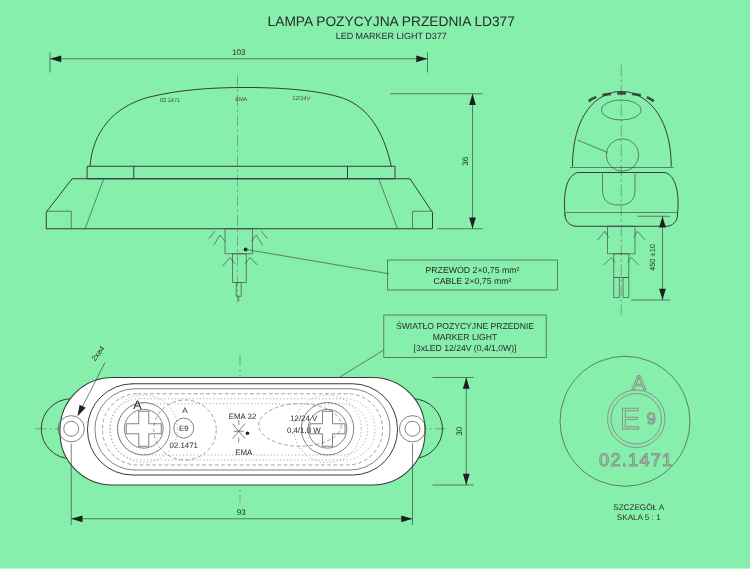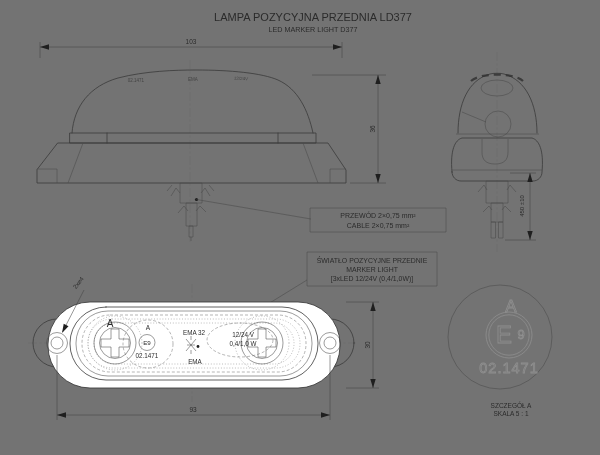--- a/index.html
+++ b/index.html
@@ -1,16 +1,16 @@
 <!DOCTYPE html>
 <html><head>
 <meta charset="utf-8">
 <style>
   html,body{margin:0;padding:0;background:#fff;}
-  .stage{position:relative;width:600px;height:455px;background:#737373;overflow:hidden;}
+  .stage{position:relative;width:600px;height:455px;background:#86efac;overflow:hidden;}
   svg text{font-family:"Liberation Sans","DejaVu Sans",sans-serif;fill:#2b2b2b;}
   .ln{fill:none;stroke:#3a3a3a;stroke-width:.8;stroke-linejoin:round;stroke-linecap:round;}
   .lnt{fill:none;stroke:#4a4a4a;stroke-width:.55;stroke-linejoin:round;}
   .fillw{fill:#fff;stroke:#3a3a3a;stroke-width:.85;stroke-linejoin:round;}
   .cl{fill:none;stroke:#6a6a6a;stroke-width:.45;stroke-dasharray:9 2.5 2 2.5;}
   .dsh{fill:none;stroke:#6a6a6a;stroke-width:.5;stroke-dasharray:3 2;}
   .dtt{fill:none;stroke:#7a7a7a;stroke-width:.5;stroke-dasharray:1 1.8;}
   .dim{fill:none;stroke:#444;stroke-width:.55;}
   .arr{fill:#1f1f1f;stroke:none;}
   .outl{fill:none;stroke:#8f8f8f;stroke-width:.8;}

